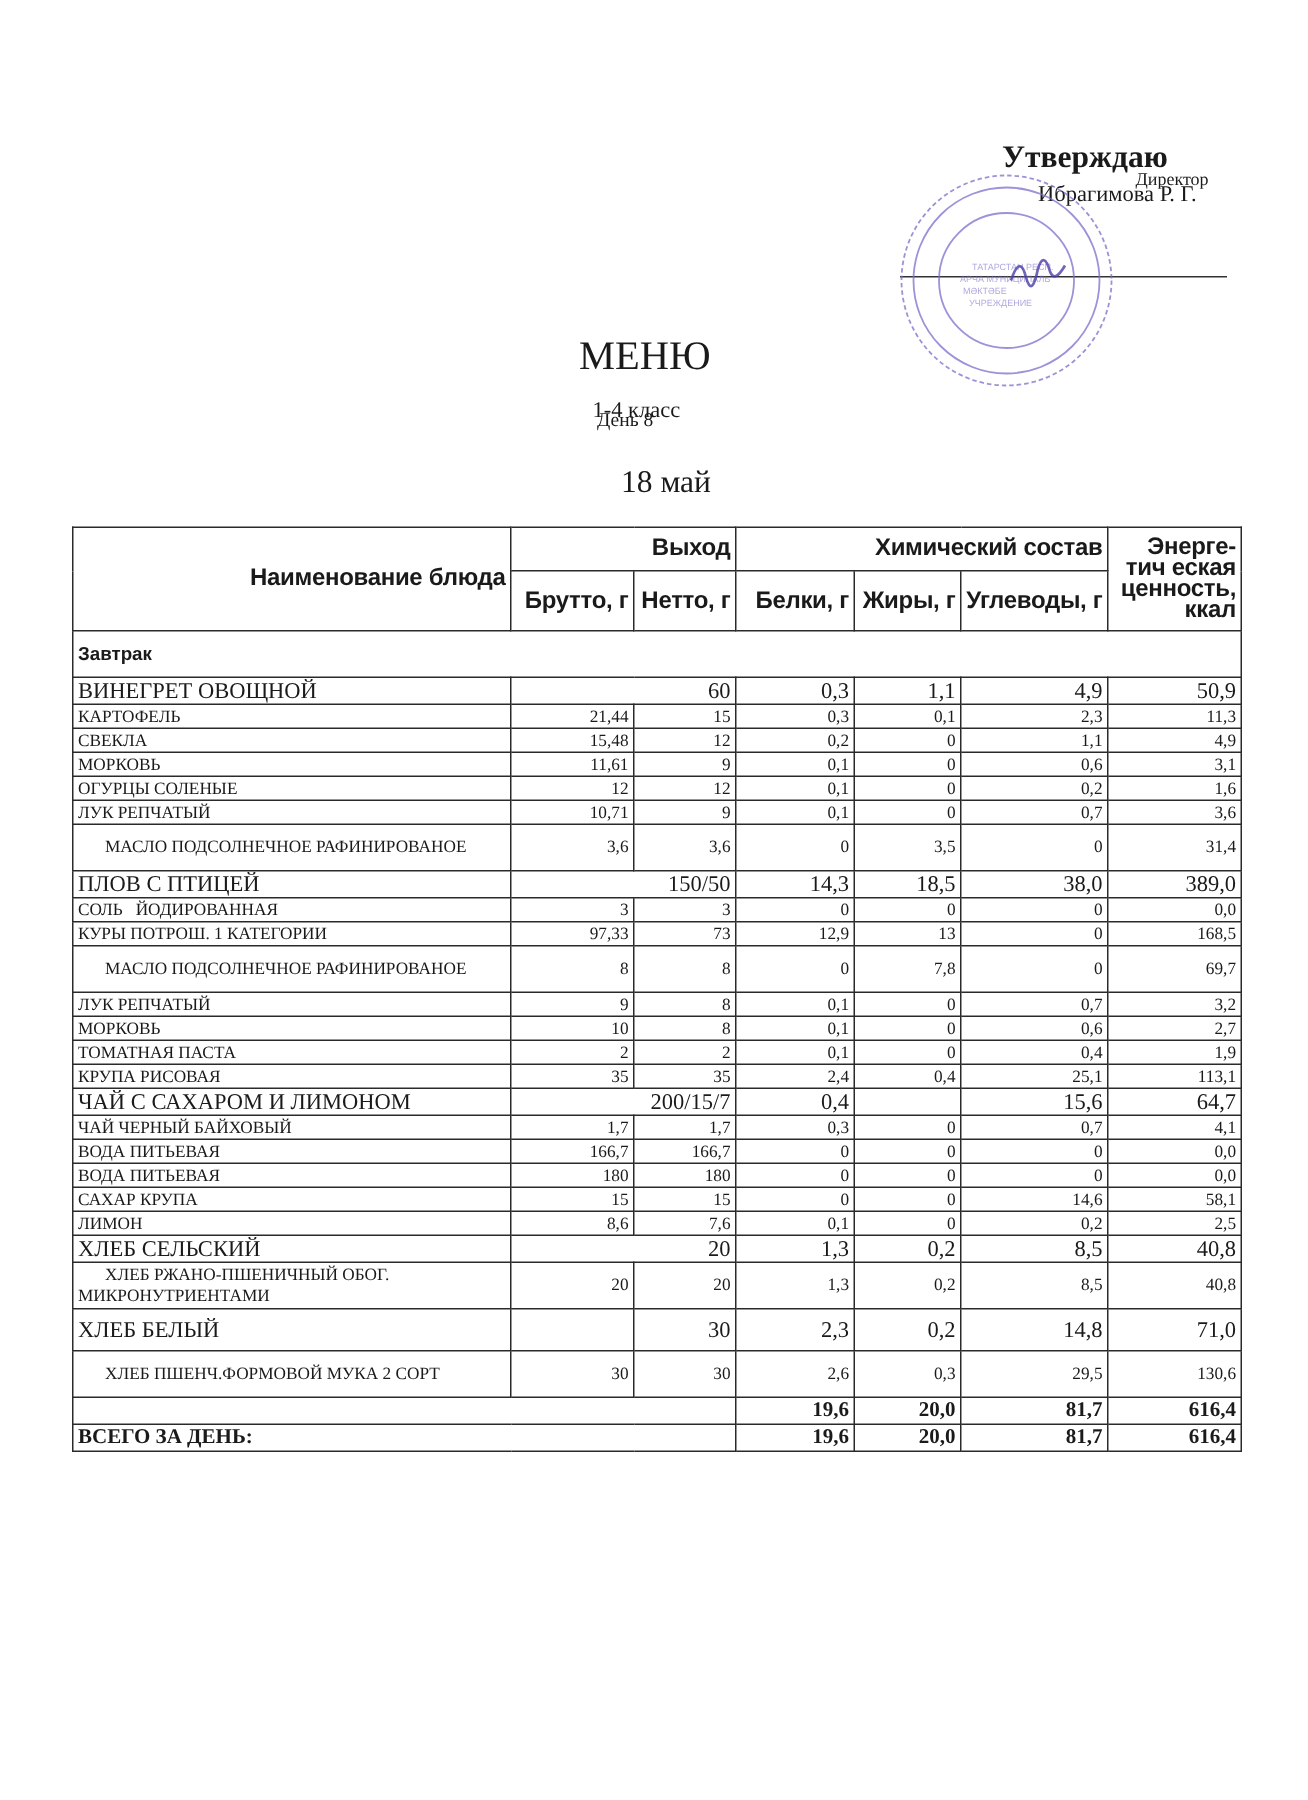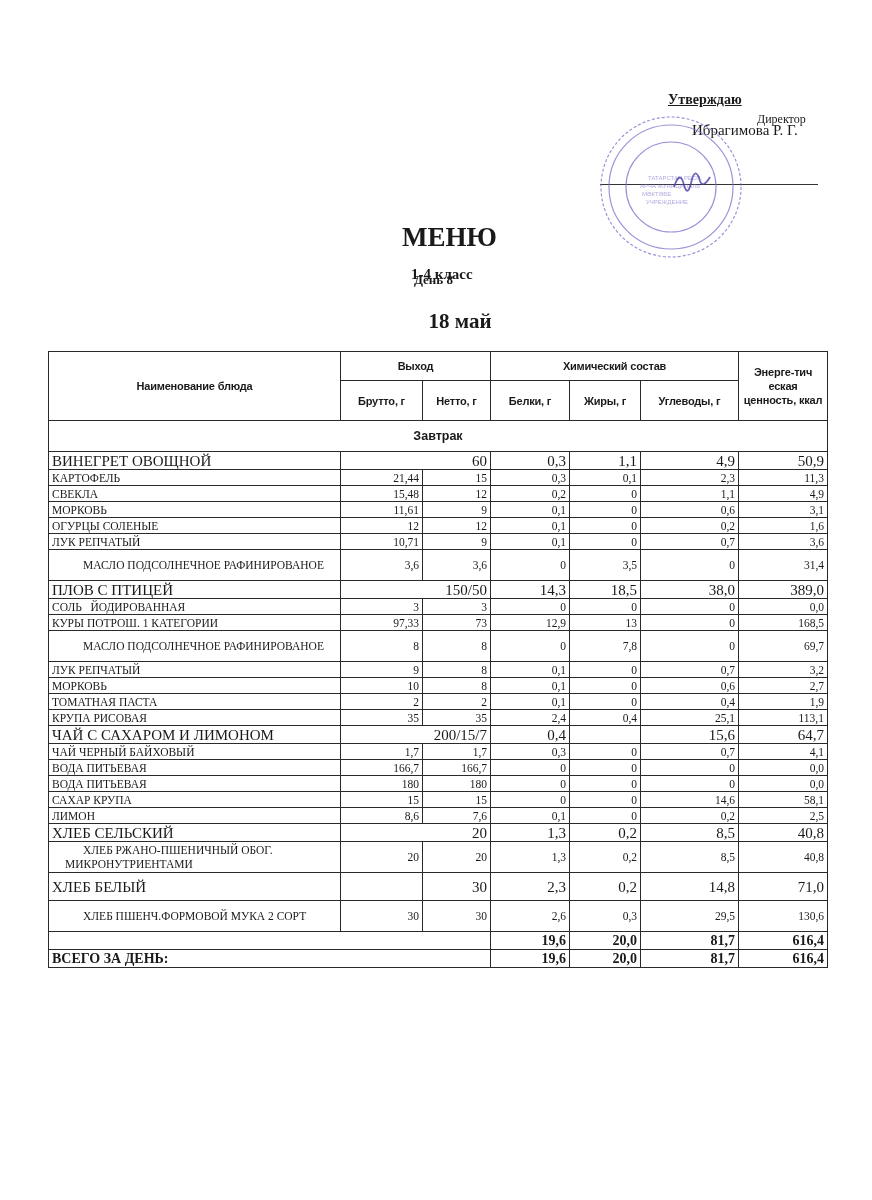--- a/index.html
+++ b/index.html
@@ -1,46 +1,46 @@
 <!DOCTYPE html>
 <html><head>
 <meta charset="utf-8">
 <style>
   html, body { margin: 0; padding: 0; background: #ffffff; }
   body { width: 872px; height: 1200px; position: relative; overflow: hidden; font-family: "Liberation Serif", serif; color: #1a1a1a; }
 
   .approve { position: absolute; left: 600px; top: 92px; width: 220px; }
-  .approve .title { position: absolute; left: 68px; top: 0; font-weight: bold; font-size: 14px; text-decoration: underline; }
+  .approve .title { position: absolute; left: 68px; top: 0; font-weight: bold; font-size: 21px; }
   .approve .role { position: absolute; left: 157px; top: 20px; font-size: 12px; }
   .approve .who { position: absolute; left: 92px; top: 30px; font-size: 15px; }
   .approve .line { position: absolute; left: 0; top: 92px; width: 218px; border-top: 1px solid #333; }
 
   .stamp { position: absolute; left: 596px; top: 112px; width: 150px; height: 150px; }
   .stamp svg { width: 150px; height: 150px; }
 
-  .heading { position: absolute; left: 0; width: 872px; text-align: center; font-weight: bold; margin-left: 16px; }
+  .heading { position: absolute; left: 0; width: 872px; text-align: center; font-weight: normal; }
   .h-menu { top: 222px; left: 386px; width: 90px; font-size: 27px; text-align: left; }
   .h-class { top: 266px; left: 395px; width: 90px; font-size: 15px; text-align: left; }
   .h-day { top: 272px; left: 398px; width: 80px; font-size: 13px; text-align: left; }
   .h-date { top: 309px; left: 399px; width: 90px; font-size: 21px; text-align: center; }
 
   table.menu { position: absolute; left: 48px; top: 351px; width: 779px; border-collapse: collapse; table-layout: fixed; }
   table.menu td, table.menu th { border: 1.3px solid #2a2a2a; padding: 0 3px; font-size: 12.5px; line-height: 14px; }
-  table.menu th { font-family: "Liberation Sans", sans-serif; font-weight: bold; font-size: 11px; text-align: center; letter-spacing: -0.2px; }
+  table.menu th { font-family: "Liberation Sans", sans-serif; font-weight: bold; font-size: 16px; text-align: right; letter-spacing: -0.2px; }
   th.hdr-name { height: 68px; }
   th.hdr-group { height: 28px; }
   th.hdr-sub { height: 38px; }
-  td.section { text-align: center; font-family: "Liberation Sans", sans-serif; font-weight: bold; font-size: 17px; height: 30px; margin-top: 16px; }
+  td.section { text-align: left; font-family: "Liberation Sans", sans-serif; font-weight: bold; font-size: 17px; height: 30px; margin-top: 16px; }
   tr.dish td { font-size: 15px; height: 17px; }
   tr.dish td.num { text-align: right; }
   tr.ing td { font-size: 11.5px; height: 15px; }
   tr.ing td.num { text-align: right; }
   tr.ing td.name { }
   tr.ing.tall td { height: 30px; }
-  tr.ing.tall td.name { padding-left: 16px; text-indent: 18px; }
+  tr.ing.tall td.name { padding-left: 3px; text-indent: 18px; }
   tr.dish.tall td { height: 27px; }
   tr.total td { font-weight: bold; font-size: 14px; height: 17px; }
   tr.total td.num { text-align: right; }
   tr.total td.label { font-size: 14px; }
   td.name { white-space: normal; }
 </style>
 </head>
 <body>
 
 <div class="approve">

